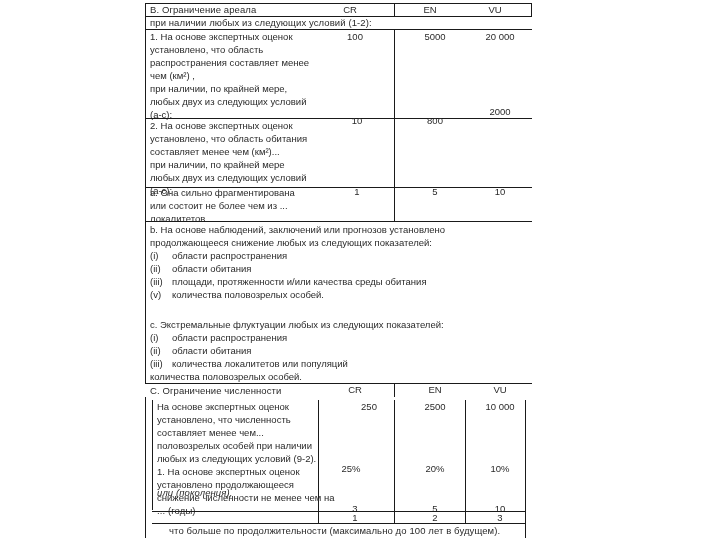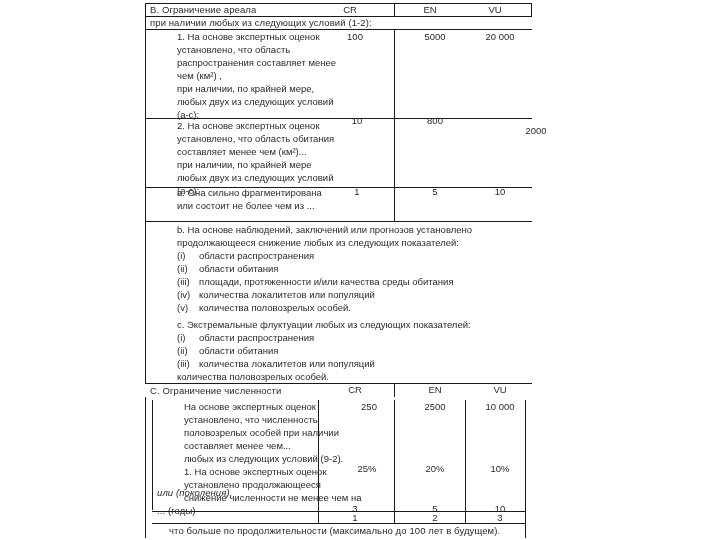--- a/index.html
+++ b/index.html
@@ -3,21 +3,21 @@
   <meta charset="utf-8">
   <style>
     html, body { margin:0; padding:0; background:#ffffff; }
     body { width:720px; height:540px; position:relative; overflow:hidden;
            font-family:"Liberation Sans", sans-serif; color:#2a2a2a; font-size:9.5px; }
     .abs { position:absolute; }
     .line-h { position:absolute; height:1px; background:#1a1a1a; }
     .line-v { position:absolute; width:1px; background:#1a1a1a; }
     .txt { position:absolute; white-space:nowrap; line-height:13px; letter-spacing:0.1px; }
     .num { position:absolute; white-space:nowrap; line-height:13px; text-align:center; }
-    .cell-lines div { height:13px; line-height:13px; white-space:nowrap;margin-left:27px; }
+    .cell-lines div { height:13px; line-height:13px; white-space:nowrap; }
     .roman { display:inline-block; width:22px; }
   </style>
 </head>
 <body>
 
 <div>
 
   <div class="line-h" style="left:145px; top:3px; width:387px;"></div>
   <div class="line-v" style="left:145px; top:3px; height:380px;"></div>
   <div class="line-v" style="left:531px; top:3px; height:13px;"></div>
@@ -50,39 +50,39 @@
   <div class="abs cell-lines" style="left:150px; top:119px;">
     <div>2. На основе экспертных оценок</div>
     <div>установлено, что область обитания</div>
     <div>составляет менее чем (км²)...</div>
     <div>при наличии, по крайней мере</div>
     <div>любых двух из следующих условий</div>
     <div>(a-c):</div>
   </div>
   <div class="num" style="left:342px; top:114px; width:30px;">10</div>
   <div class="num" style="left:420px; top:114px; width:30px;">800</div>
-  <div class="num" style="left:485px; top:124px; width:30px;margin-left:36px;">2000</div>
+  <div class="num" style="left:485px; top:105px; width:30px;">2000</div>
   <div class="line-h" style="left:145px; top:187px; width:387px;"></div>
 
   <div class="abs cell-lines" style="left:150px; top:186px;">
     <div>a. Она сильно фрагментирована</div>
     <div>или состоит не более чем из ...</div>
+    <div>локалитетов</div>
   </div>
   <div class="num" style="left:342px; top:185px; width:30px;">1</div>
   <div class="num" style="left:420px; top:185px; width:30px;">5</div>
   <div class="num" style="left:485px; top:185px; width:30px;">10</div>
   <div class="line-h" style="left:145px; top:221px; width:387px;"></div>
 
   <div class="abs cell-lines" style="left:150px; top:223px;">
     <div>b. На основе наблюдений, заключений или прогнозов установлено</div>
     <div> продолжающееся снижение любых из следующих показателей:</div>
     <div><span class="roman">(i)</span><span>области распространения</span></div>
     <div><span class="roman">(ii)</span><span>области обитания</span></div>
     <div><span class="roman">(iii)</span><span>площади, протяженности и/или качества среды обитания</span></div>
-    <div><span class="roman">(iv)</span><span>количества локалитетов или популяций</span></div>
     <div><span class="roman">(v)</span><span>количества половозрелых особей.</span></div>
   </div>
 
   <div class="abs cell-lines" style="left:150px; top:318px;">
     <div>c. Экстремальные флуктуации любых из следующих показателей:</div>
     <div><span class="roman">(i)</span><span>области распространения</span></div>
     <div><span class="roman">(ii)</span><span>области обитания</span></div>
     <div><span class="roman">(iii)</span><span>количества локалитетов или популяций</span></div>
     <div>количества половозрелых особей.</div>
   </div>
@@ -99,34 +99,34 @@
   <div class="line-v" style="left:152px; top:400px; height:110px;"></div>
   <div class="line-v" style="left:318px; top:400px; height:123px;"></div>
   <div class="line-v" style="left:394px; top:400px; height:123px;"></div>
   <div class="line-v" style="left:465px; top:400px; height:123px;"></div>
   <div class="line-v" style="left:525px; top:400px; height:138px;"></div>
   <div class="line-v" style="left:145px; top:397px; height:141px;"></div>
 
   <div class="abs cell-lines" style="left:157px; top:400px;">
     <div>На основе экспертных оценок</div>
     <div>установлено, что численность</div>
+    <div>составляет менее чем...</div>
     <div>половозрелых особей при наличии</div>
-    <div>составляет менее чем...</div>
     <div>любых из следующих условий (9-2).</div>
   </div>
   <div class="num" style="left:354px; top:400px; width:30px;">250</div>
   <div class="num" style="left:415px; top:400px; width:40px;">2500</div>
   <div class="num" style="left:480px; top:400px; width:40px;">10 000</div>
 
   <div class="abs cell-lines" style="left:157px; top:465px;">
     <div>1. На основе экспертных оценок</div>
     <div>установлено продолжающееся</div>
     <div>снижение численности не менее чем на</div>
   </div>
-  <div class="num" style="left:352px; top:462px; width:30px;">25%</div>
+  <div class="num" style="left:336px; top:462px; width:30px;">25%</div>
   <div class="num" style="left:415px; top:462px; width:40px;">20%</div>
   <div class="num" style="left:480px; top:462px; width:40px;">10%</div>
 
   <div class="txt" style="left:157px; top:504px;">... (годы)</div>
   <div class="num" style="left:340px; top:502px; width:30px;">3</div>
   <div class="num" style="left:415px; top:502px; width:40px;">5</div>
   <div class="num" style="left:480px; top:502px; width:40px;">10</div>
   <div class="line-h" style="left:152px; top:511px; width:374px;"></div>
 
   <div class="txt" style="left:157px; top:486px;font-style:italic;">или (поколения),</div>

